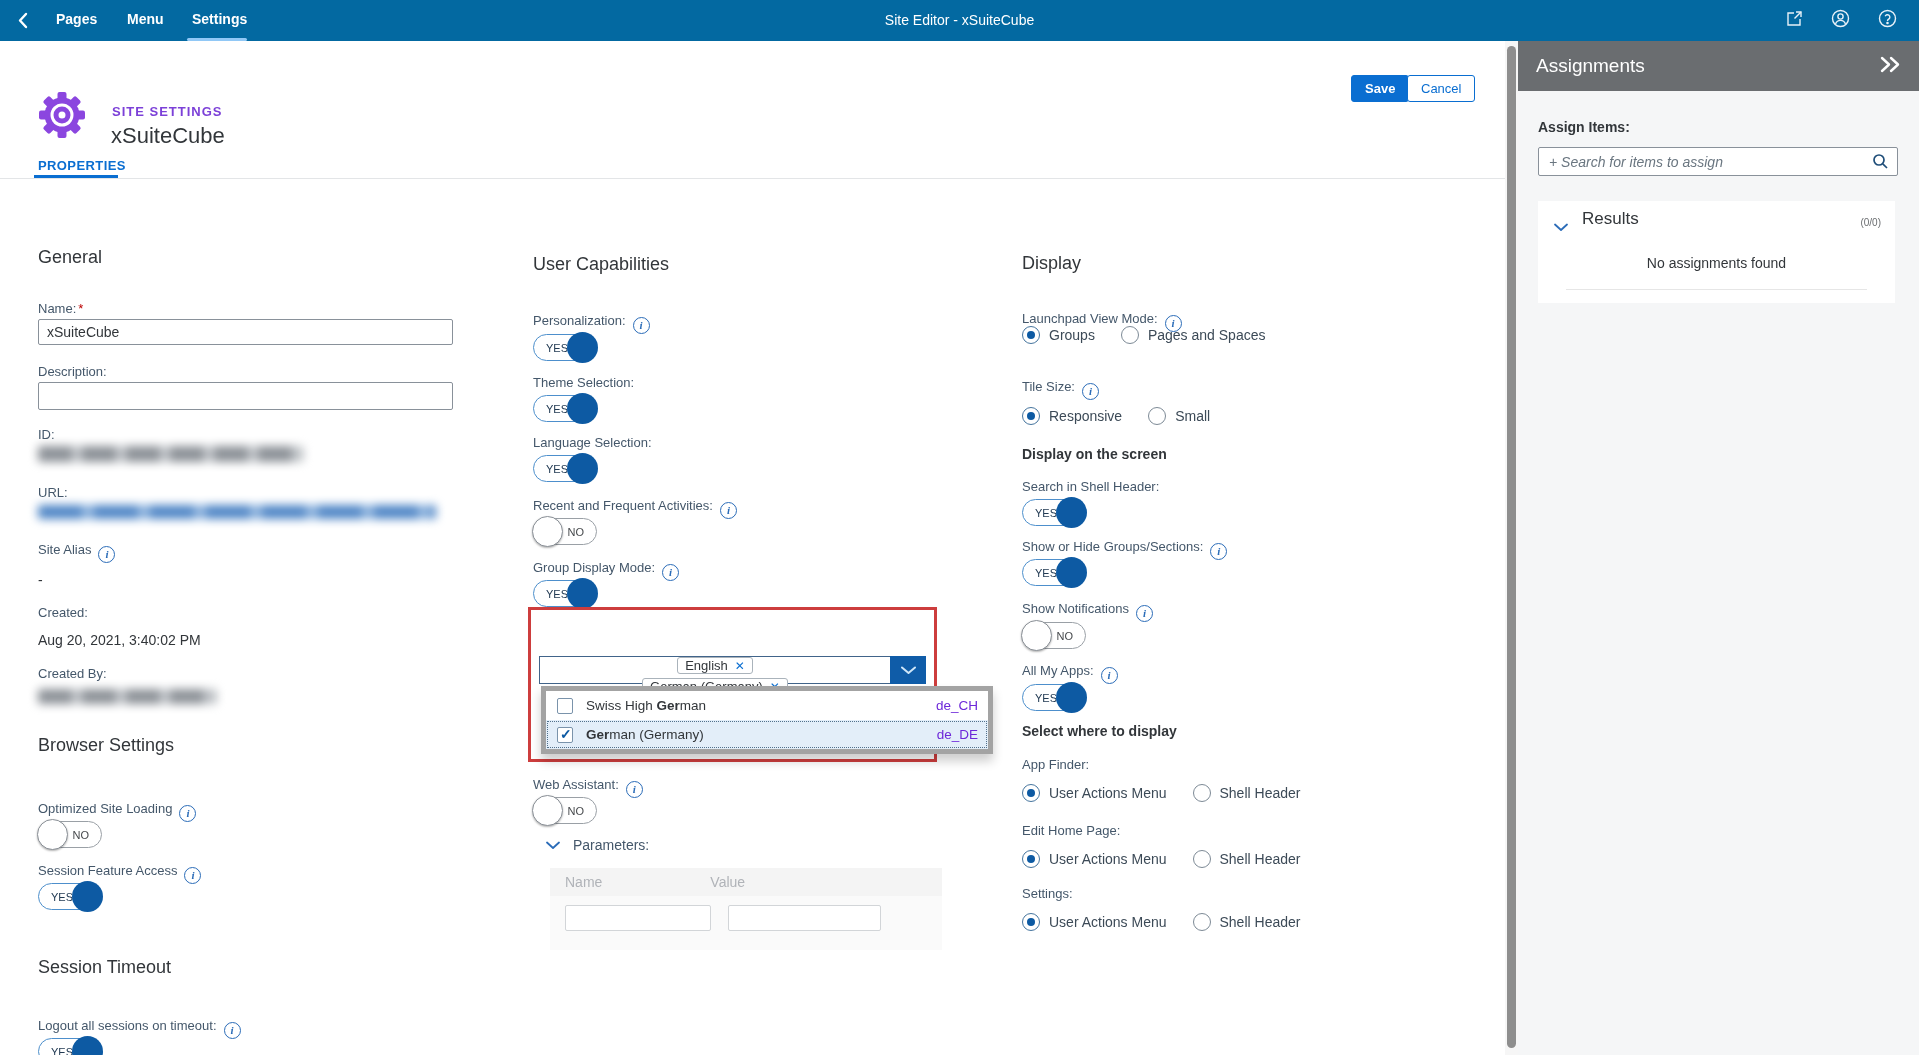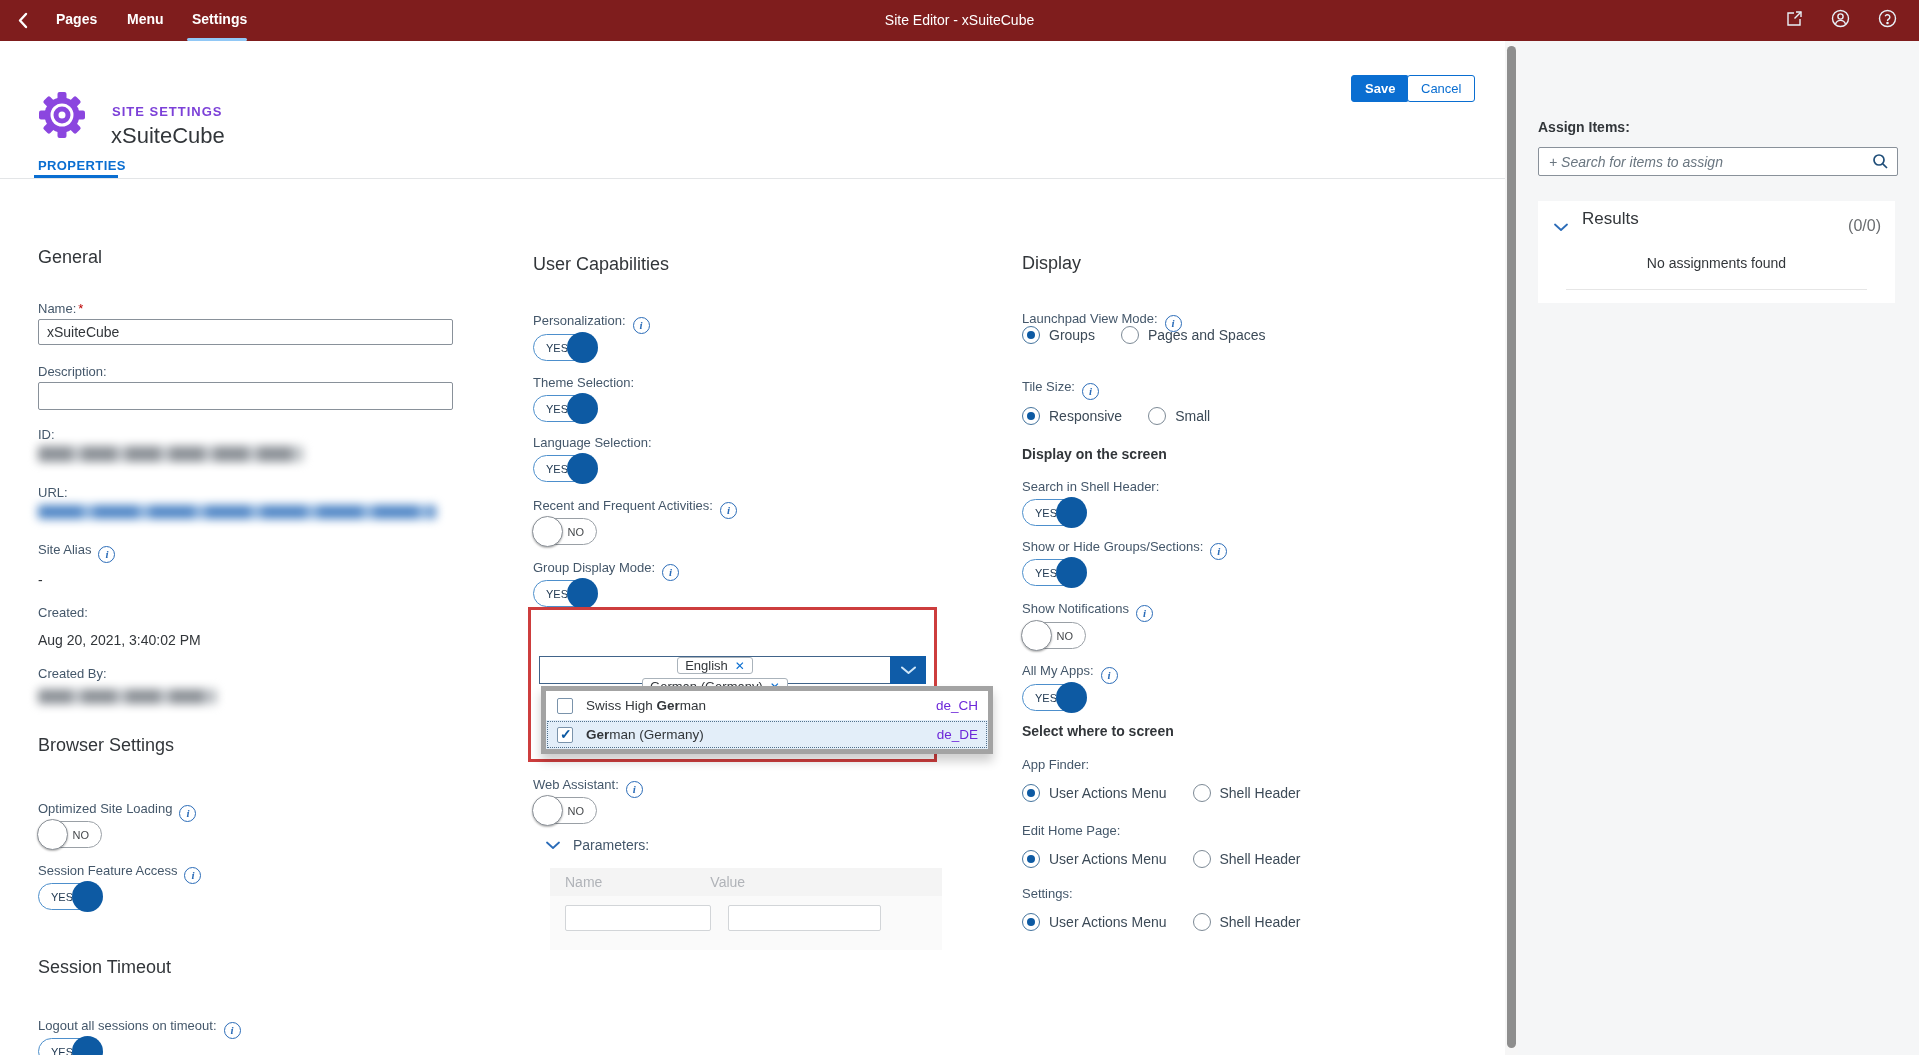--- a/index.html
+++ b/index.html
@@ -4,21 +4,21 @@
 <style>
   * { box-sizing: border-box; margin: 0; padding: 0; }
   html,body { width:1919px; height:1055px; }
   body {
     font-family:"Liberation Sans", sans-serif;
     background:#fff; color:#32363a; overflow:hidden; position:relative;
   }
   .abs { position:absolute; }
 
   
-  .topbar { position:absolute; top:0; left:0; width:1919px; height:41px; background:#7f1d1d; z-index:30; }
+  .topbar { position:absolute; top:0; left:0; width:1919px; height:41px; background:#0369a1; z-index:30; }
   .topbar .tab { position:absolute; top:11px; font-size:14px; font-weight:700; color:#fff; cursor:pointer; }
   .tab-underline { position:absolute; bottom:0; height:3px; background:#91c8f6; border-radius:2px; }
   .shell-title { position:absolute; top:12px; left:50%; transform:translateX(-50%); color:#fff; font-size:14px; }
   .shell-icons { position:absolute; right:22px; top:0; height:41px; display:flex; align-items:center; gap:28px; }
 
   
   .main { position:absolute; top:41px; left:0; width:1505px; height:1014px; background:#fff; }
   .pagehead-border { position:absolute; top:137px; left:0; width:1505px; height:1px; background:#e3e5e7; }
 
   .eyebrow { position:absolute; left:112px; top:63px; font-size:13px; font-weight:700; letter-spacing:1px; color:#7c40d8; }
@@ -95,21 +95,21 @@
 
   
   .panel { position:absolute; top:41px; left:1518px; width:401px; height:1014px; background:#f5f6f7; }
   .panel-head { position:absolute; top:0; left:0; width:401px; height:50px; background:#6a6d70; color:#fff; display:flex; align-items:center; padding:0 18px; }
   .panel-title { font-size:19px; }
   .panel-body { position:absolute; top:50px; left:0; width:401px; bottom:0; }
   .search-wrap { position:absolute; left:20px; top:56px; width:360px; height:29px; }
   .search-input { width:100%; height:100%; border:1px solid #89919a; border-radius:2px; background:#fff; font-style:italic; font-size:14px; color:#5b6770; padding:0 34px 0 10px; font-family:inherit; }
   .search-input::placeholder { color:#6a7680; font-style:italic; }
   .results-card { position:absolute; left:20px; top:110px; width:357px; height:102px; background:#fff; }
-  .results-count { position:absolute; right:14px; top:16px; font-size:16px; color:#6a6d70; }
+  .results-count { position:absolute; right:14px; top:16px; font-size:10px; color:#6a6d70; }
   .results-empty { position:absolute; left:0; right:0; top:54px; text-align:center; font-size:14px; color:#32363a; }
   .results-divider { position:absolute; left:28px; right:28px; bottom:13px; height:1px; background:#e6e6e6; }
 </style>
 </head>
 <body>
 
 <div class="topbar">
   <span class="abs" style="left:17px;top:12px;cursor:pointer">
     <svg width="12" height="17" viewBox="0 0 12 17">
         <polyline points="9,2 3,8.5 9,15" class="chev-white"></polyline>
@@ -348,21 +348,21 @@
         <span class="ttext">NO</span>
         <span class="knob"></span>
       </div>
 
     <div class="abs lbl" style="top:422px"><span>All My Apps:</span><span class="info-i"></span></div>
     <div class="toggle on" style="left:0;top:443px">
         <span class="ttext">YES</span>
         <span class="knob"></span>
       </div>
 
-    <div class="abs sub-h" style="top:482px">Select where to screen</div>
+    <div class="abs sub-h" style="top:482px">Select where to display</div>
 
     <div class="abs lbl" style="top:516px">App Finder:</div>
     <div class="radio-row" style="top:543px">
       <span class="radio sel"></span>
         <span class="radio-lab">User Actions Menu</span>
       <span class="radio"></span>
         <span class="radio-lab">Shell Header</span>
     </div>
 
     <div class="abs lbl" style="top:582px">Edit Home Page:</div>
@@ -381,20 +381,29 @@
         <span class="radio-lab">Shell Header</span>
     </div>
   </div>
 </div>
 
 <div class="scroll-strip">
   <div class="scroll-thumb"></div>
 </div>
 
 <div class="panel">
+  <div class="panel-head">
+    <span class="panel-title">Assignments</span>
+    <span style="margin-left:auto;cursor:pointer">
+      <svg width="22" height="17" viewBox="0 0 22 17">
+          <polyline points="3,2 10,8.5 3,15" class="chev-white"></polyline>
+          <polyline points="12,2 19,8.5 12,15" class="chev-white"></polyline>
+        </svg>
+    </span>
+  </div>
   <div class="panel-body">
     <div class="abs sub-h" style="left:20px;top:28px">Assign Items:</div>
     <div class="search-wrap">
       <input class="search-input" placeholder="+ Search for items to assign" style="">
       <span class="abs" style="right:9px;top:6px;cursor:pointer">
         <svg width="17" height="17" viewBox="0 0 17 17" fill="none" stroke="#1f4e79" stroke-width="1.7">
             <circle cx="7" cy="7" r="5"></circle>
             <line x1="10.8" y1="10.8" x2="15" y2="15"></line>
           </svg>
       </span>

